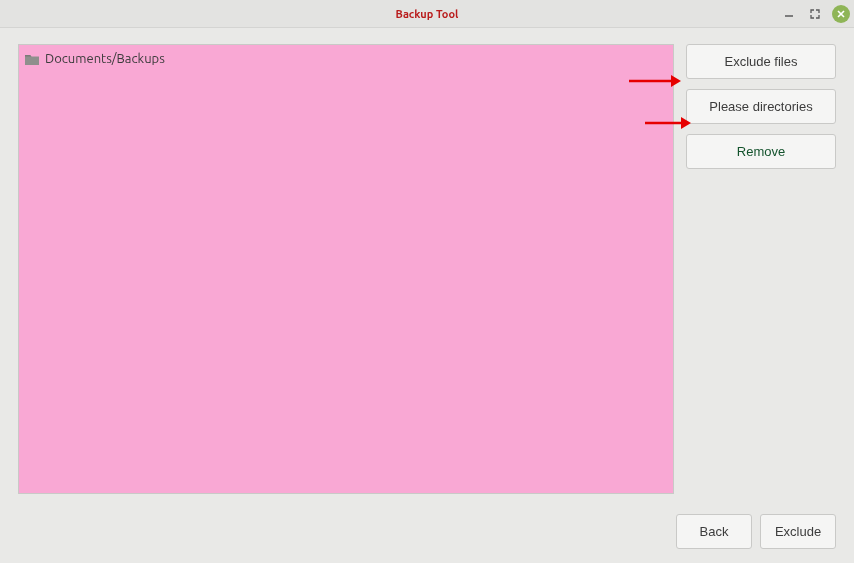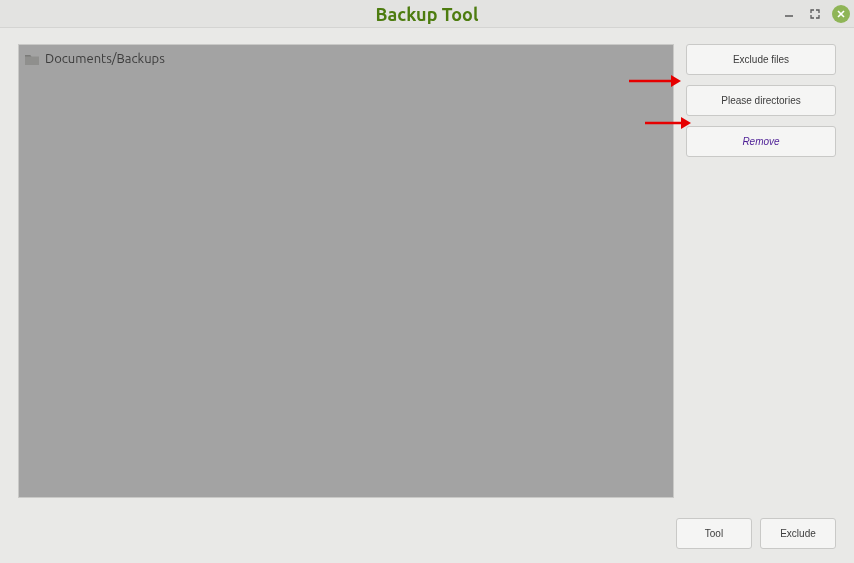--- a/index.html
+++ b/index.html
@@ -20,22 +20,22 @@
       display: flex;
       align-items: center;
       border-bottom: 1px solid #d4d4d2;
       position: relative;
     }
     .titlebar-title {
       position: absolute;
       left: 0; right: 0;
       text-align: center;
       font-weight: bold;
-      font-size: 18px;
-      color: #4d7c0f;
+      font-size: 11px;
+      color: #b91c1c;
     }
     .titlebar-controls {
       position: absolute;
       right: 4px;
       display: flex;
       align-items: center;
       gap: 8px;
     }
     .titlebar-btn {
       width: 18px;
@@ -68,21 +68,21 @@
       color: #3c3c3c;
       margin-bottom: 10px;
     }
     .main-row {
       display: flex;
       flex: 1;
       gap: 12px;
     }
     .listbox {
       flex: 1;
-      background: #a3a3a3;
+      background: #f9a8d4;
       border: 1px solid #c9c9c7;
       padding: 4px 6px;
       overflow-y: auto;
     }
     .list-item {
       display: flex;
       align-items: center;
       gap: 6px;
       padding: 2px 0;
       font-size: 13px;
@@ -97,30 +97,29 @@
     .side-buttons {
       width: 150px;
       display: flex;
       flex-direction: column;
       gap: 10px;
     }
     .btn {
       background: #f5f5f4;
       border: 1px solid #c9c9c7;
       padding: 9px 8px;
-      font-size: 10px;
+      font-size: 13px;
       color: #3c3c3c;
       text-align: center;
       cursor: pointer;
       border-radius: 3px;
     }
     .btn.disabled {
-      color: #4c1d95;
+      color: #14532d;
       cursor: default;
-      font-style: italic;
     }
     .footer {
       display: flex;
       justify-content: flex-end;
       gap: 8px;
       padding: 10px 18px 14px 18px;
     }
     .footer .btn { min-width: 76px; }
     .arrow-annotation {
       position: absolute;
@@ -167,21 +166,21 @@
     </div>
     <div class="side-buttons">
       <button class="btn">Exclude files</button>
       <button class="btn">Please directories</button>
       <button class="btn disabled">Remove</button>
     </div>
   </div>
 </div>
 
 <div class="footer">
-  <button class="btn">Tool</button>
+  <button class="btn">Back</button>
   <button class="btn">Exclude</button>
 </div>
 
 <svg class="arrow-annotation" style="left:627px; top:72px;" width="54" height="18" viewBox="0 0 54 18">
   <line x1="2" y1="9" x2="44" y2="9" stroke="#e60000" stroke-width="2.5"></line>
   <polygon points="44,3 54,9 44,15" fill="#e60000"></polygon>
 </svg>
 <svg class="arrow-annotation" style="left:643px; top:114px;" width="48" height="18" viewBox="0 0 48 18">
   <line x1="2" y1="9" x2="38" y2="9" stroke="#e60000" stroke-width="2.5"></line>
   <polygon points="38,3 48,9 38,15" fill="#e60000"></polygon>

